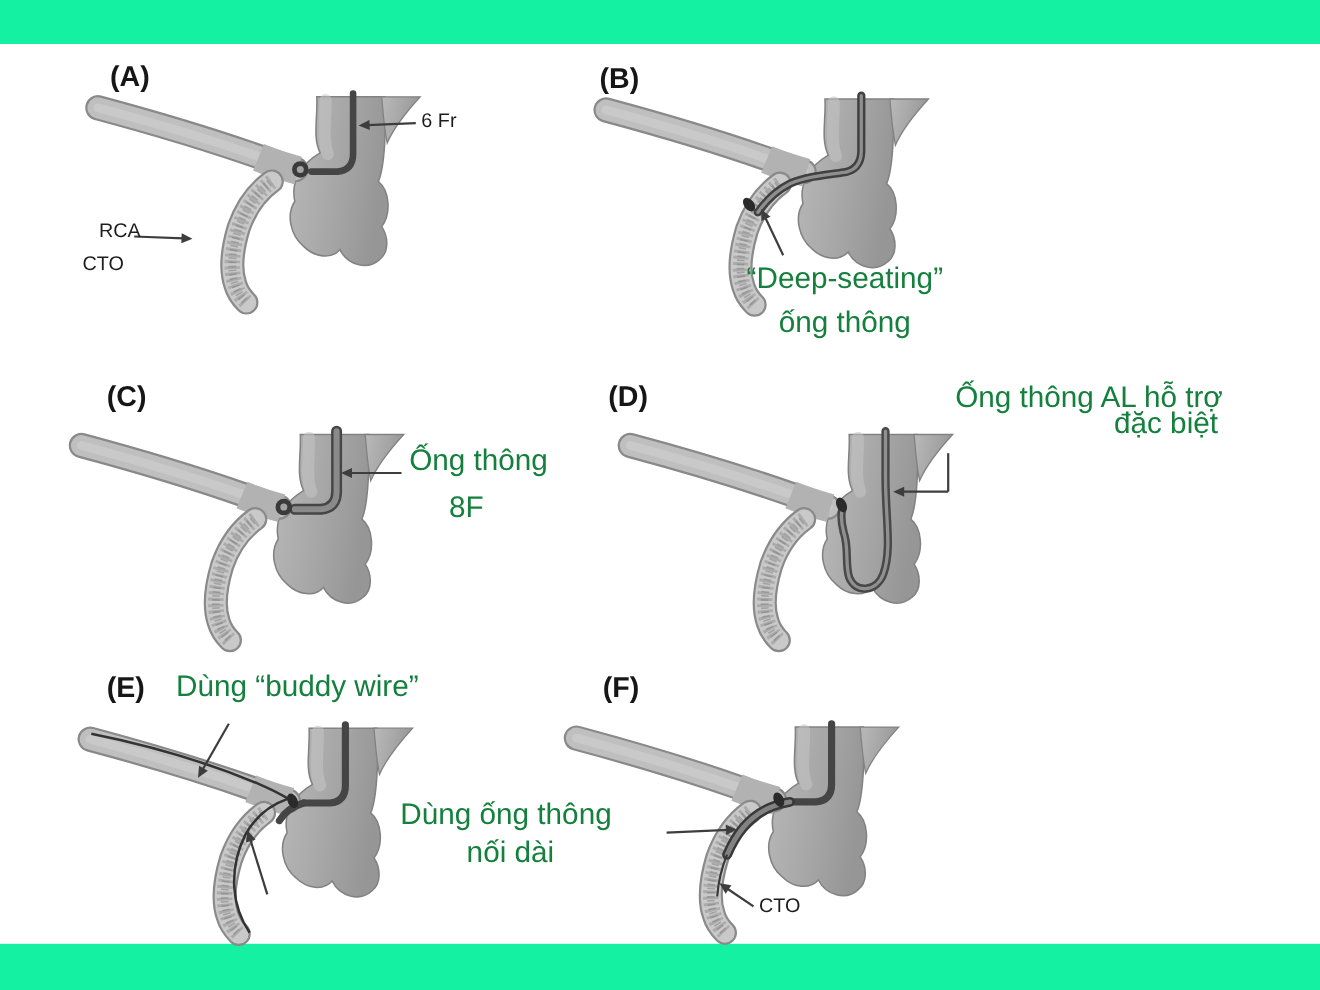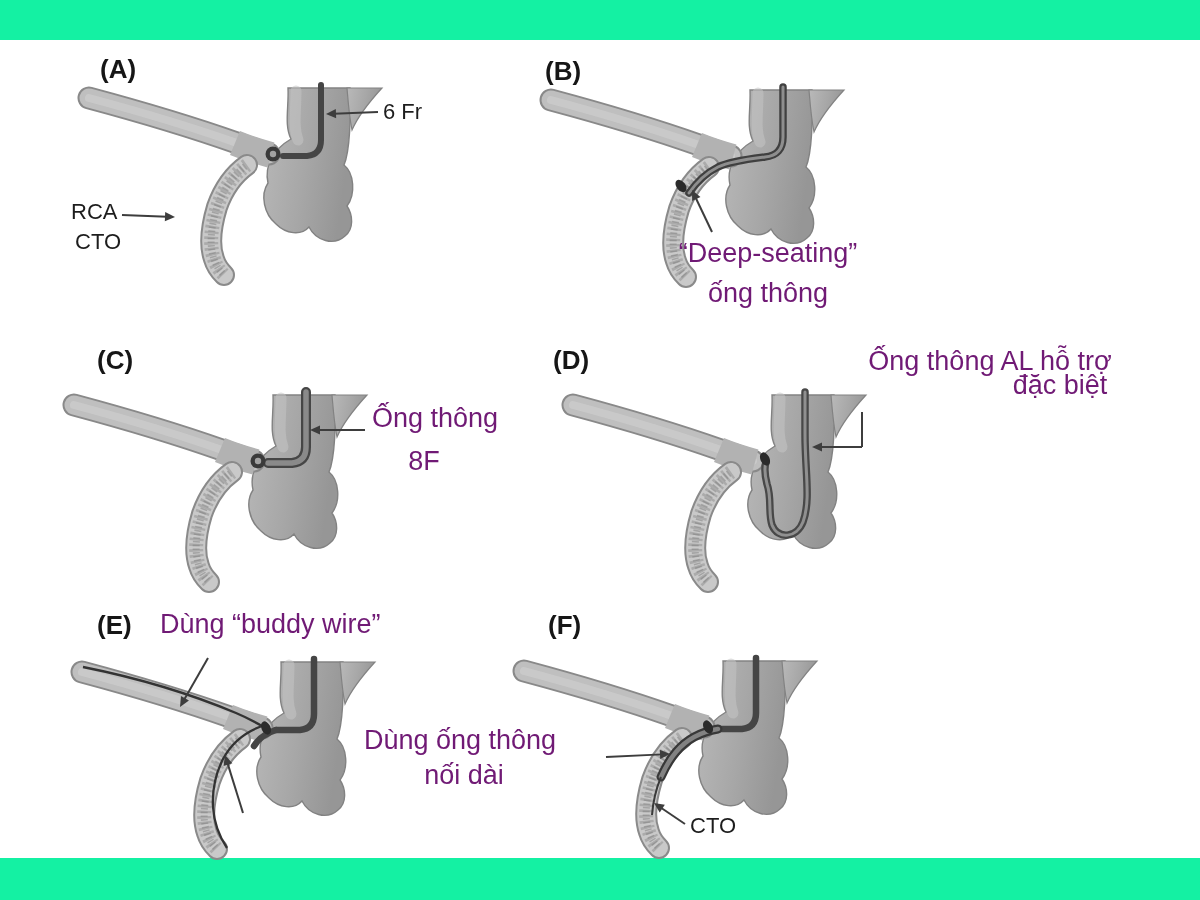--- a/index.html
+++ b/index.html
@@ -10,26 +10,26 @@
   .accent-bar{position:absolute;left:0;width:1200px;}
   .accent-bar.top{top:0;height:40px;}
   .accent-bar.bottom{top:858px;height:42px;}
   .panel{position:absolute;}
   .panel svg{position:absolute;left:0;top:0;}
   .plabel{
     position:absolute;font-size:26px;font-weight:700;color:#161616;
     letter-spacing:0px;white-space:nowrap;
   }
   .caption{
-    position:absolute;font-size:27px;color:#701a75;text-align:center;
+    position:absolute;font-size:27px;color:#15803d;text-align:center;
     white-space:nowrap;line-height:1.15;
   }
   .caption.left{text-align:center;}
   .small-label{
-    position:absolute;font-size:22px;color:#1d1d1d;white-space:nowrap;line-height:1.25;
+    position:absolute;font-size:18px;color:#1d1d1d;white-space:nowrap;line-height:1.25;
   }
 </style>
 </head>
 <body>
 
 <svg width="0" height="0" style="position:absolute" aria-hidden="true">
   <defs>
     <linearGradient id="rootGrad" x1="0" y1="0" x2="1" y2="0.25">
       <stop offset="0" stop-color="#b9b9b9"></stop>
       <stop offset="0.55" stop-color="#a7a7a7"></stop>
@@ -61,21 +61,21 @@
           <circle cx="178" cy="69" r="7.5" fill="#3a3a3a"></circle>
           <circle cx="178" cy="69" r="3.2" fill="#a2a2a2"></circle>
         </g>
         <line x1="318" y1="62" x2="273.9940893970505" y2="63.692535023190366" stroke="#3d3d3d" stroke-width="2"></line>
         <polygon points="266,64 275.81581938464757,59.01906737568392 276.16940410797866,68.212270182292" fill="#3d3d3d"></polygon>
         <line x1="62" y1="165" x2="107.00568990114657" y2="166.698327920798" stroke="#3d3d3d" stroke-width="2"></line>
         <polygon points="115,167 104.83365093089205,171.21963820783822 105.18057382197438,162.02618159415675" fill="#3d3d3d"></polygon>
       </svg>
     <div class="plabel" style="left:40px;top:4px">(A)</div>
     <div class="small-label" style="left:323px;top:48px">6 Fr</div>
-    <div class="small-label" style="left:11px;top:148px">RCA</div>
+    <div class="small-label" style="left:30px;top:148px">RCA</div>
     <div class="small-label" style="left:15px;top:178px">CTO</div>
   </section>
 
   <section class="panel" style="left:500px;top:50px;width:660px;height:290px">
     <svg id="art-B" viewBox="0 0 660 290" width="660" height="290">
         <g transform="translate(57,37)">
           <path d="M193,3 C194,22 189,40 196,54 C179,64 169,80 173,98 C165,110 169,129 181,139 C191,149 206,151 214,142 C221,156 239,161 250,151 C259,144 258,130 252,121 C261,109 259,88 249,80 C255,66 256,30 255,3 Z" fill="url(#rootGrad)" stroke="#828282" stroke-width="1.4"></path>
           <path d="M252,3 L287,3 C276,15 264,29 257,45 C254,30 253,15 252,3 Z" fill="url(#rootGrad)" stroke="#828282" stroke-width="1.2"></path>
           <path d="M201,6 C201,26 198,42 203,55" fill="none" stroke="#c4c4c4" stroke-width="11" opacity="0.55" stroke-linecap="round"></path>
           <path d="M-6,13 C50,28 105,45 142,58 C154,62 164,66 174,69" fill="none" stroke="#898989" stroke-width="23" stroke-linecap="round"></path>

